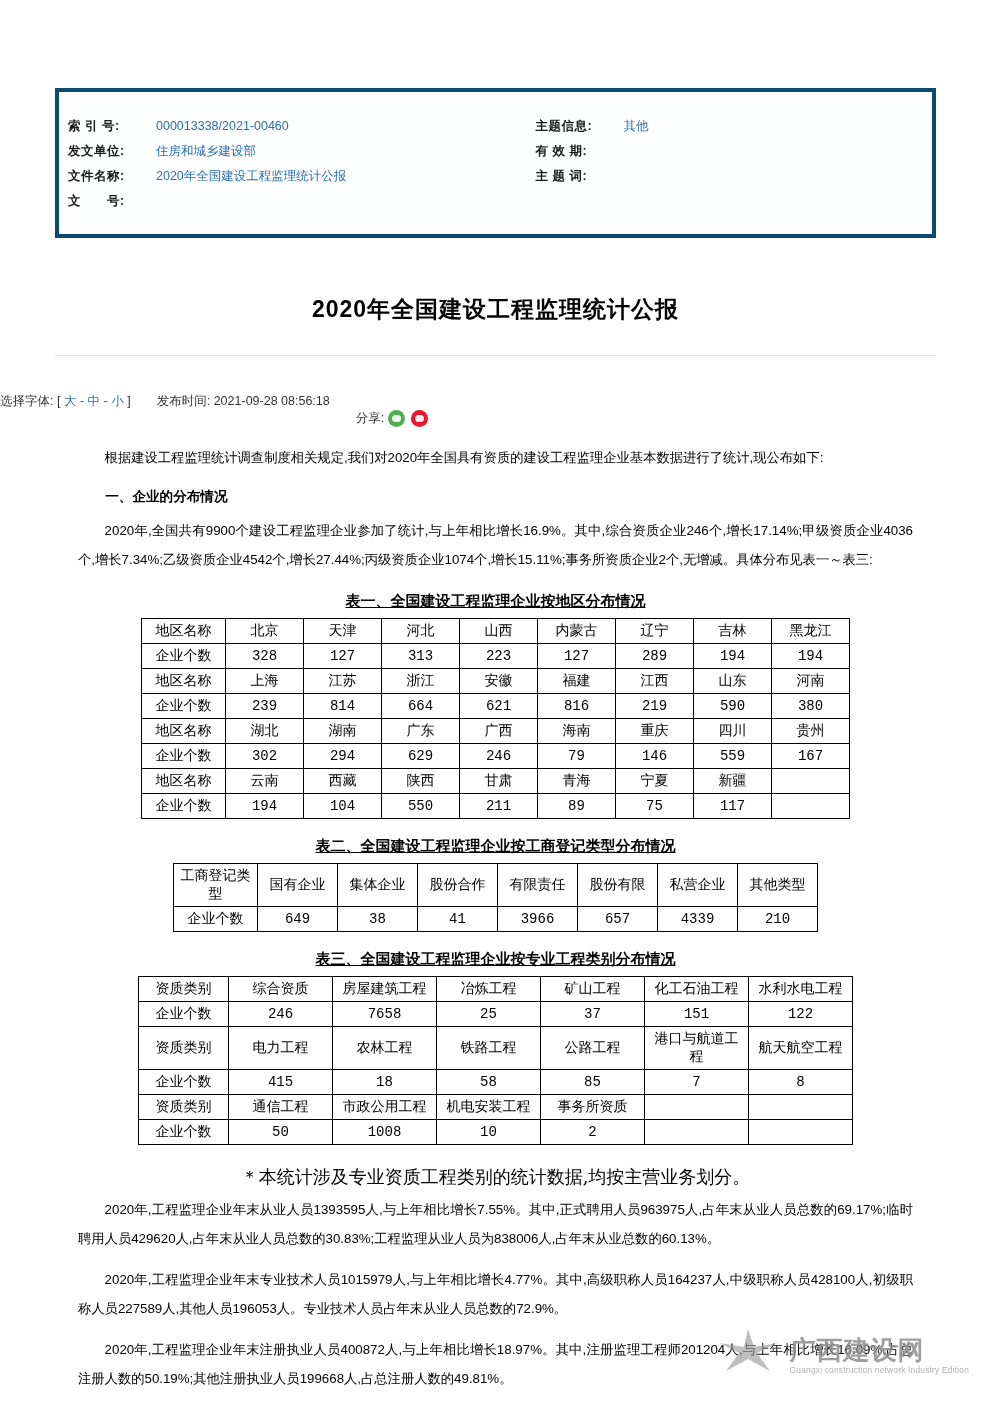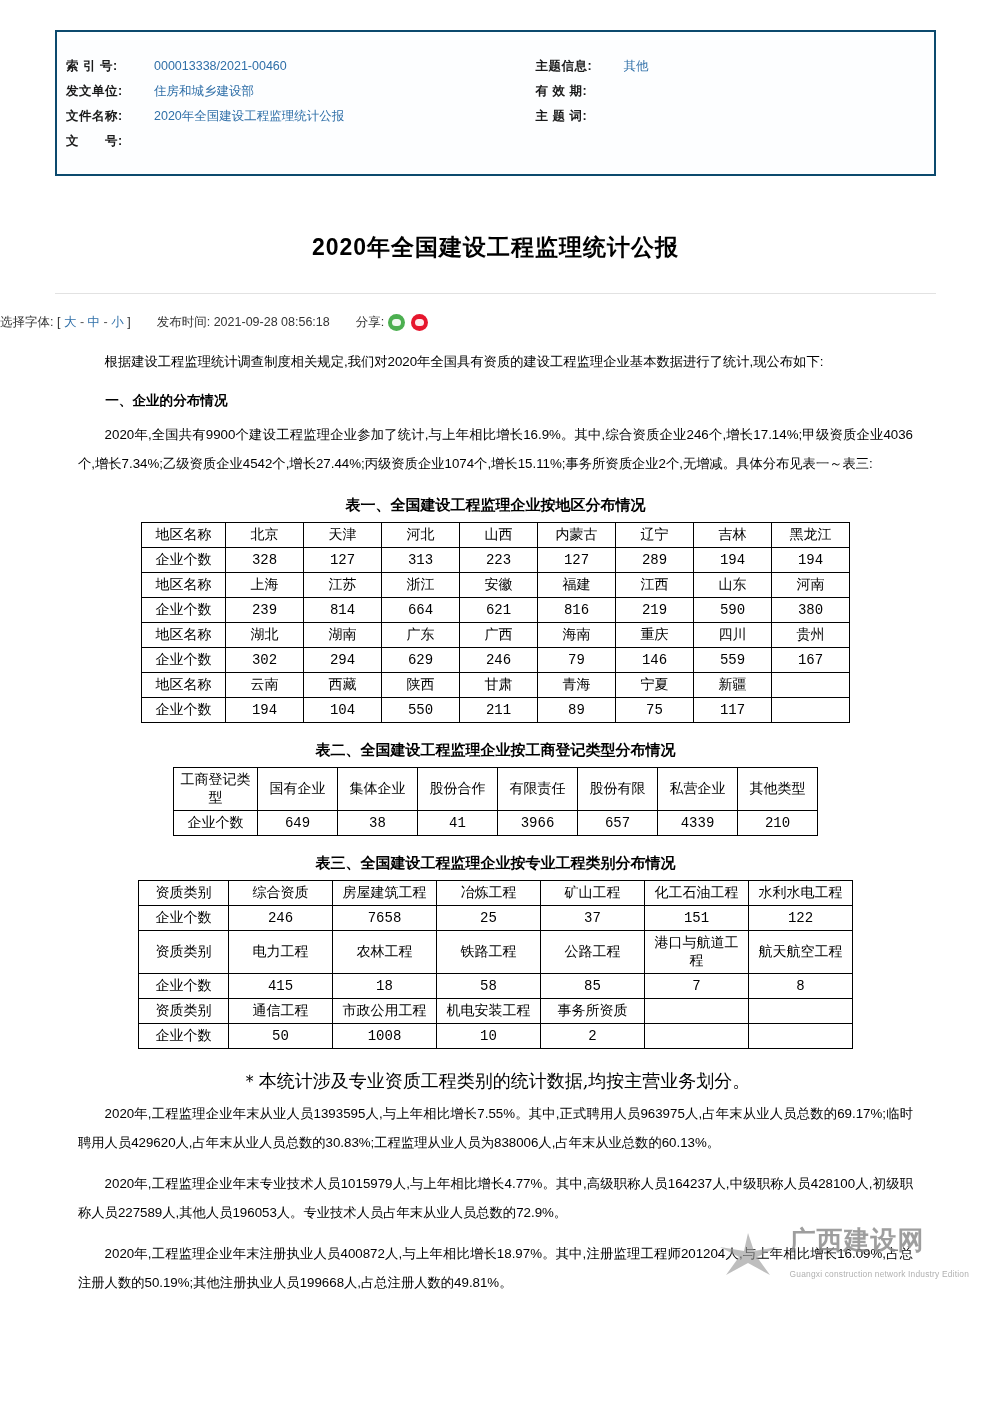--- a/index.html
+++ b/index.html
@@ -14,22 +14,22 @@
     position: relative;
   }
   .page {
     width: 991px;
     padding: 0;
     position: relative;
   }
 
   
   .meta-box {
-    margin: 30px 55px 0 55px;
-    border: 2px solid #0c4a6e;
+    margin: 88px 55px 0 55px;
+    border: 4px solid #0c4a6e;
     background: #fdfeff;
     padding: 22px 0 20px 0;
     display: flex;
   }
   .meta-col { width: 50%; padding-left: 9px; }
   .meta-col.right { padding-left: 40px; }
   .meta-row {
     display: flex;
     font-size: 12.5px;
     line-height: 25px;
@@ -100,20 +100,21 @@
     text-indent: 2em;
   }
 
   
   .tbl-caption {
     text-align: center;
     font-size: 15px;
     font-weight: 700;
     margin: 18px 0 7px 0;
     font-family: "DejaVu Serif", serif;
+    text-decoration: underline;
   }
   table.data {
     border-collapse: collapse;
     margin: 0 auto;
     font-family: Liberation Mono, monospace;
     font-size: 14px;
     border-radius: 14px;
   }
   table.data td {
     border: 1px solid #000;
@@ -145,21 +146,21 @@
     opacity: .85;
   }
   .wm-star { position: relative; width: 62px; height: 48px; }
   .wm-star svg { display:block; }
   .wm-text { line-height: 1.1; }
   .wm-main {
     font-size: 26px; font-weight: 700; color: #8e8e8e;
     letter-spacing: 1px;
   }
   .wm-sub {
-    font-size: 8.4px; color: #a3a3a3; letter-spacing: .2px; margin-top: 15px;
+    font-size: 8.4px; color: #a3a3a3; letter-spacing: .2px; margin-top: 1px;
   }
 </style>
 </head>
 <body>
 
 <div class="page">
 
   <div class="meta-box">
     <div class="meta-col left">
       <div class="meta-row">
@@ -206,21 +207,21 @@
       <span class="sep">-</span>
       <a href="#" class="link">中</a>
       <span class="sep">-</span>
       <a href="#" class="link">小</a>
       <span>]</span>
     </div>
     <div>
       <span>发布时间:</span>
       <span>2021-09-28 08:56:18</span>
     </div>
-    <div style="display:flex;align-items:center;">
+    <div style="display:flex;align-items:center;margin-top:34px;">
       <span>分享:</span>
       <span class="share-icons">
         <span class="share-ic wechat"></span>
         <span class="share-ic weibo"></span>
       </span>
     </div>
   </div>
 
   <div class="content">
 

